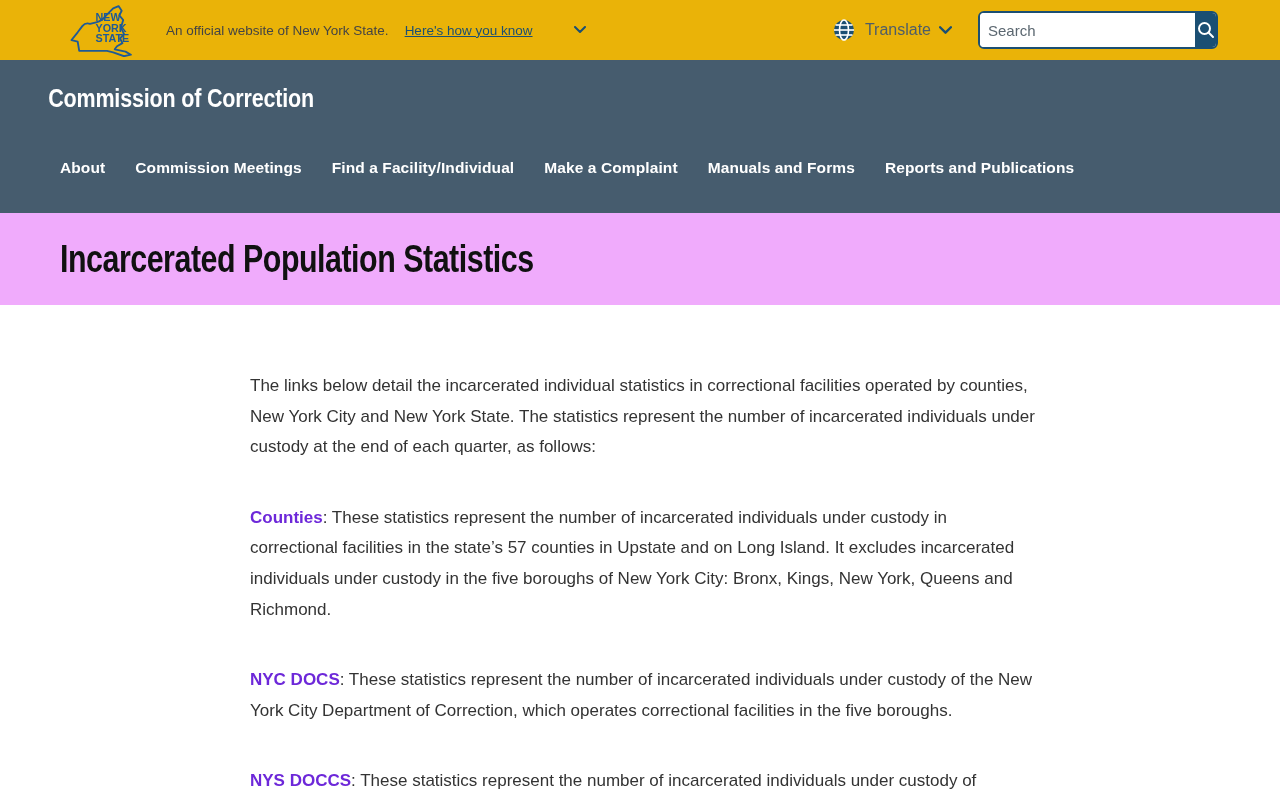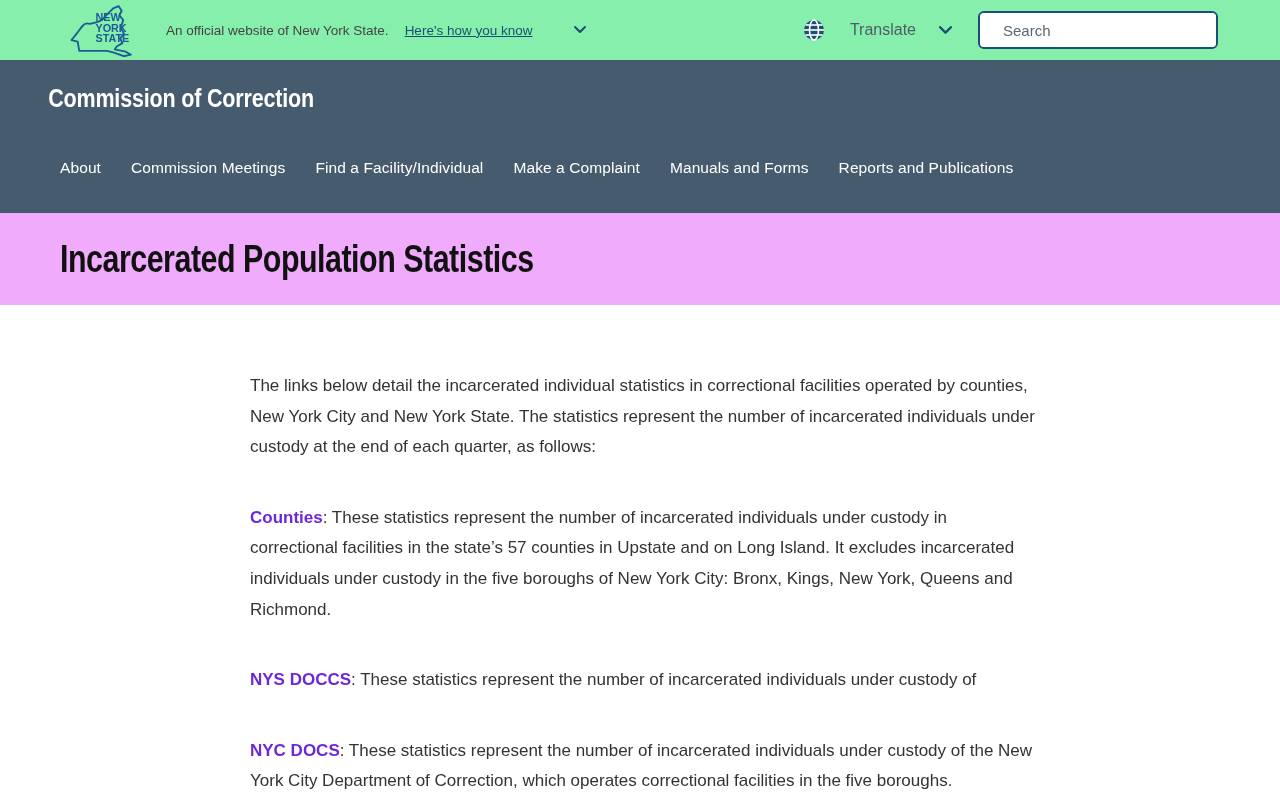--- a/index.html
+++ b/index.html
@@ -1,45 +1,45 @@
 <!DOCTYPE html>
 <html><head>
 <meta charset="utf-8">
 <style>
   * { margin: 0; padding: 0; box-sizing: border-box; }
   html, body { width: 1280px; height: 800px; overflow: hidden; background: #ffffff;
     font-family: "Liberation Sans", sans-serif; }
 
   
-  .topbar { height: 60px; background: #86efac; display: flex; align-items: center;
+  .topbar { height: 60px; background: #eab308; display: flex; align-items: center;
     justify-content: space-between; padding: 0 62px 0 68px; }
   .topbar-left { display: flex; align-items: center; }
   .nys-logo { width: 78px; height: 54px; margin-right: 20px; cursor: pointer; }
   .official-msg { font-size: 13.5px; color: #444; margin-right: 16px; }
   .how-know { font-size: 13.5px; color: #1B4F73; text-decoration: underline; cursor: pointer;
     display: inline-flex; align-items: center; gap: 35px; }
   .how-know svg { margin-left: 6px; }
   .topbar-right { display: flex; align-items: center; }
-  .translate { display: flex; align-items: center; cursor: pointer; margin-right: 26px; gap: 15px; }
+  .translate { display: flex; align-items: center; cursor: pointer; margin-right: 26px; }
   .translate-label { font-size: 16px; color: #4E5D68; margin: 0 8px 0 9px; }
   .searchbox { display: flex; align-items: stretch; border: 2px solid #1B4F73;
     border-radius: 6px; overflow: hidden; height: 38px; width: 240px; background: #fff; }
-  .searchbox input { border: none; outline: none; flex: 1; font-size: 15px; padding: 0 23px;
+  .searchbox input { border: none; outline: none; flex: 1; font-size: 15px; padding: 0 8px;
     color: #333; font-family: "Liberation Sans", sans-serif; }
   .searchbox input::placeholder { color: #5b6770; opacity: 1; }
   .search-btn { width: 48px; background: #1B4F73; border: none; cursor: pointer;
     display: flex; align-items: center; justify-content: center; }
 
   
   .site-header { height: 153px; background: #465C6E; }
   .site-title { color: #ffffff; font-size: 25px; font-weight: bold; letter-spacing: -0.2px;
     padding: 24px 0 0 56px; transform: scaleX(.86); transform-origin: left center;
     white-space: nowrap; cursor: pointer; width: fit-content; }
   .main-nav { display: flex; gap: 30px; margin: 46px 0 0 60px; }
-  .main-nav a { color: #ffffff; font-size: 15.5px; font-weight: normal; text-decoration: none;
+  .main-nav a { color: #ffffff; font-size: 15.5px; font-weight: bold; text-decoration: none;
     cursor: pointer; white-space: nowrap; letter-spacing: 0.1px; }
 
   
   .hero { height: 92px; background: #f0abfc; display: flex; align-items: center; }
   .hero h1 { color: #111; font-size: 38px; font-weight: 800; letter-spacing: -0.6px;
     margin-left: 60px; transform: scaleX(.8); transform-origin: left center; white-space: nowrap; }
 
   
   .content { padding: 66px 0 0 250px; width: 1035px; }
   .content p { font-size: 17px; line-height: 30.6px; color: #333; margin-bottom: 40px;
@@ -107,15 +107,15 @@
   </nav>
 </header>
 
 <div class="hero">
   <h1>Incarcerated Population Statistics</h1>
 </div>
 
 <main class="content">
   <p><b></b><span>The links below detail the incarcerated individual statistics in correctional facilities operated by counties, New York City and New York State. The statistics represent the number of incarcerated individuals under custody at the end of each quarter, as follows:</span></p>
   <p><b>Counties</b><span>: These statistics represent the number of incarcerated individuals under custody in correctional facilities in the state’s 57 counties in Upstate and on Long Island. It excludes incarcerated individuals under custody in the five boroughs of New York City: Bronx, Kings, New York, Queens and Richmond.</span></p>
+  <p><b>NYC DOCS</b><span>: These statistics represent the number of incarcerated individuals under custody of the New York City Department of Correction, which operates correctional facilities in the five boroughs.</span></p>
   <p><b>NYS DOCCS</b><span>: These statistics represent the number of incarcerated individuals under custody of</span></p>
-  <p><b>NYC DOCS</b><span>: These statistics represent the number of incarcerated individuals under custody of the New York City Department of Correction, which operates correctional facilities in the five boroughs.</span></p>
 </main>
 
 </body></html>

